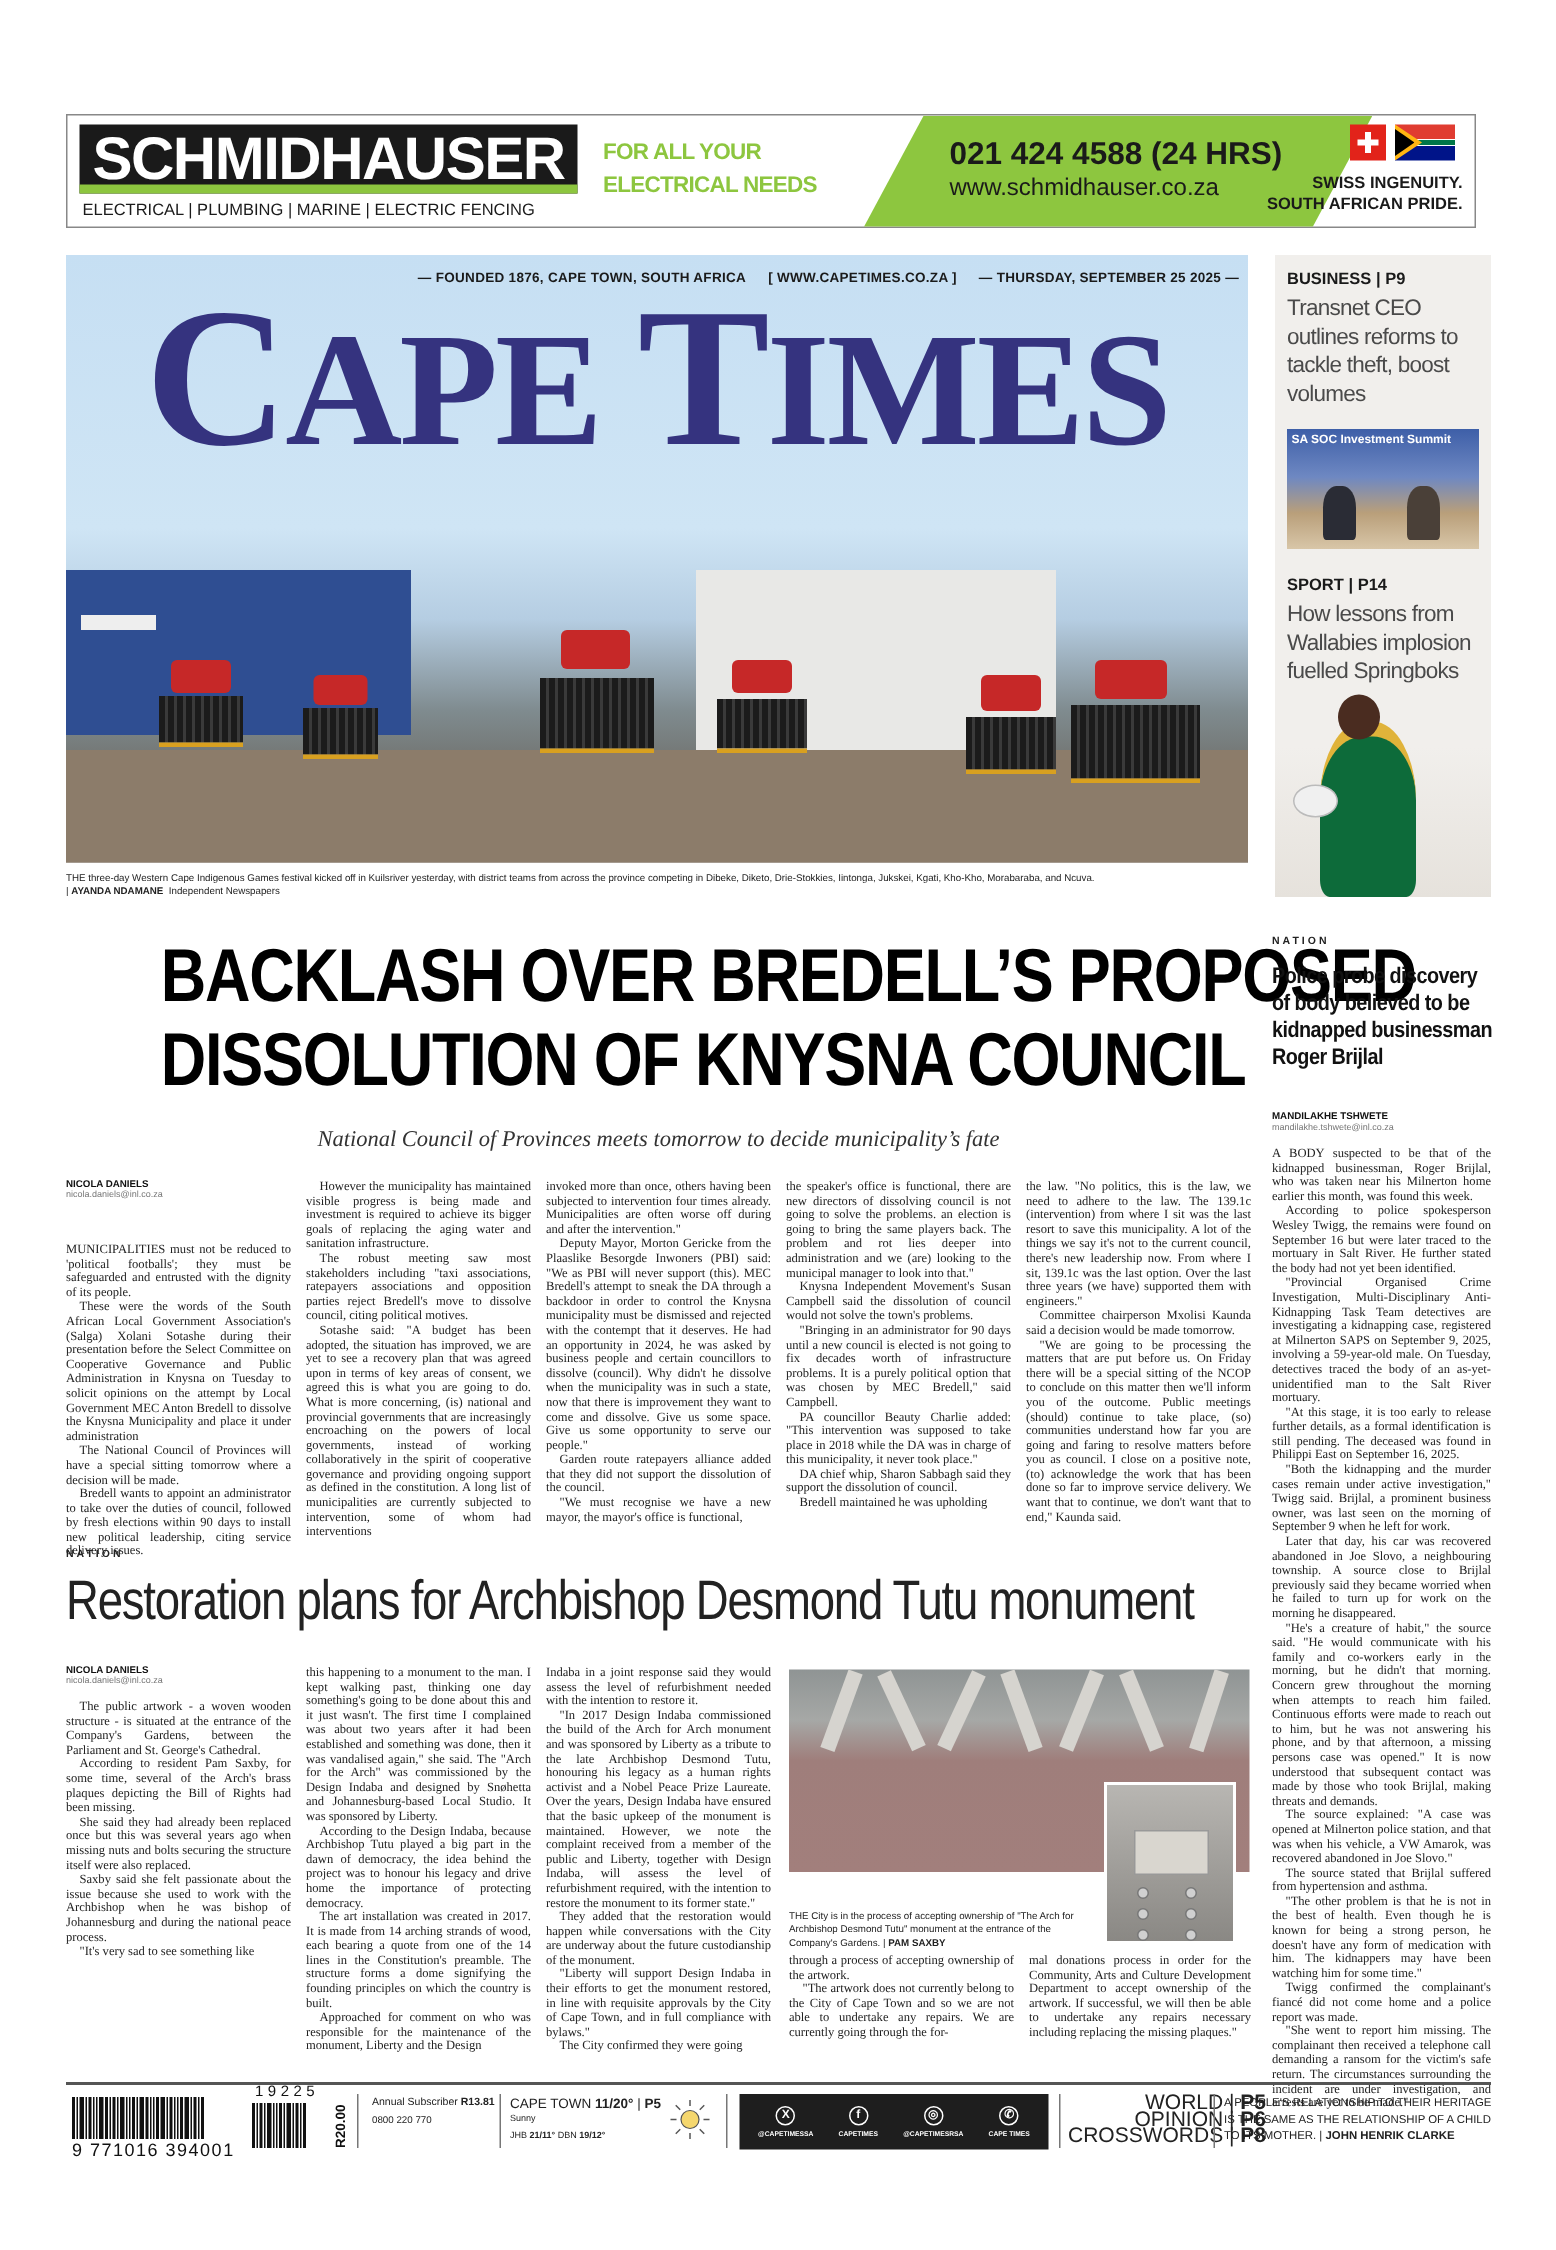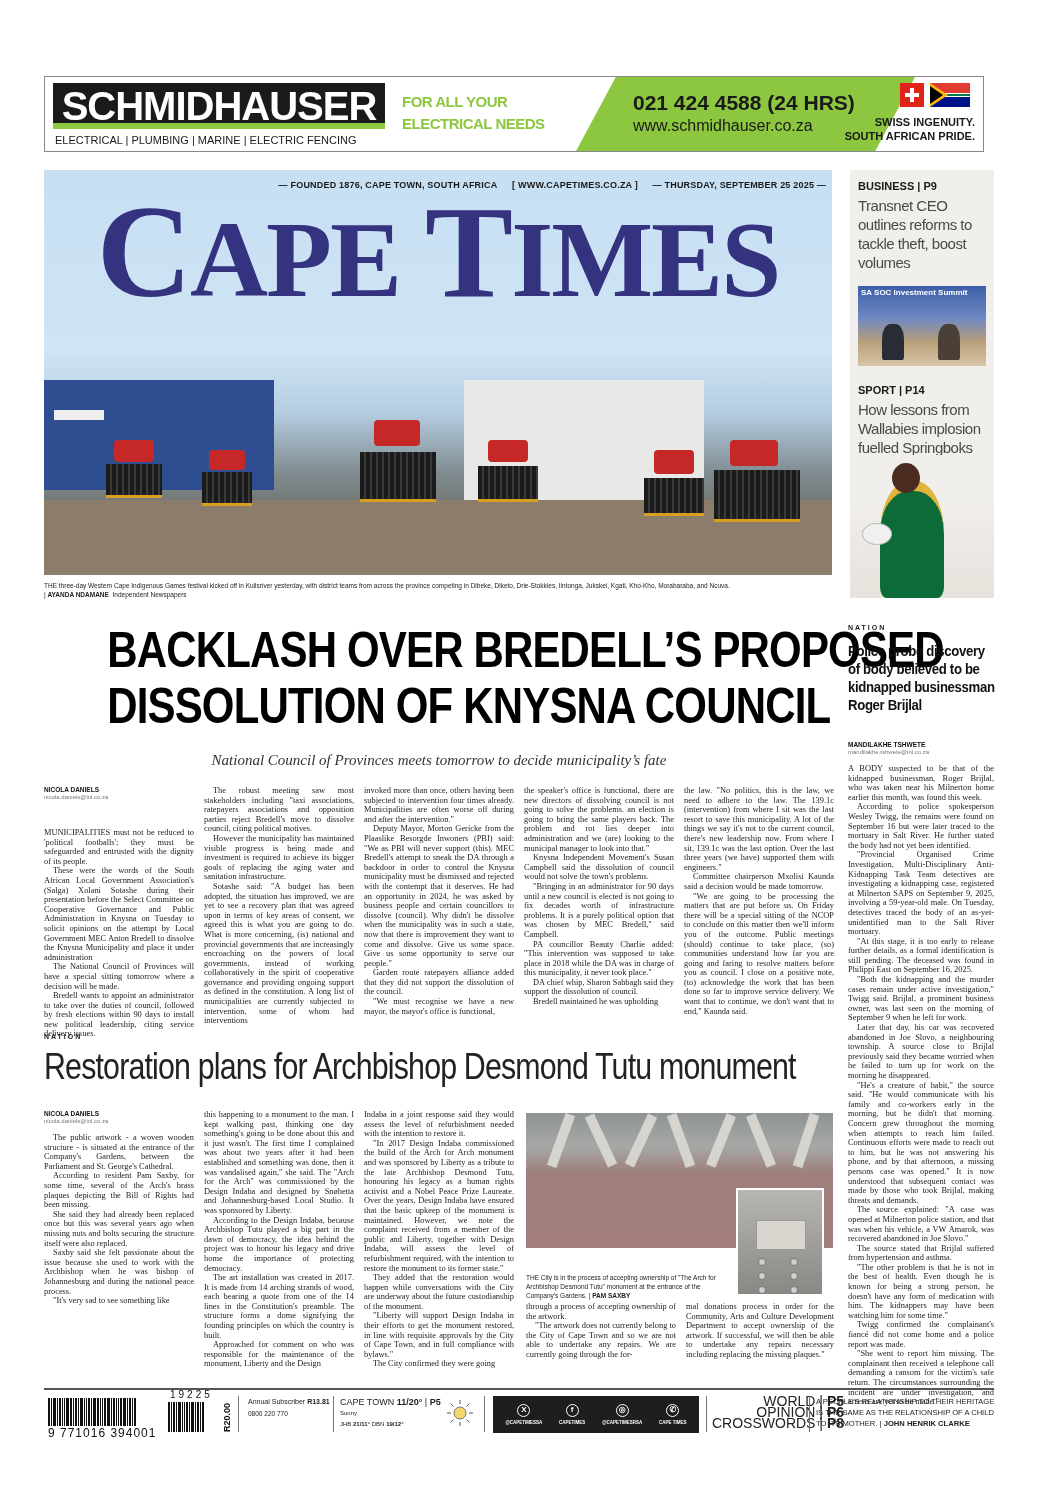--- a/index.html
+++ b/index.html
@@ -180,22 +180,22 @@
   <div class="email">nicola.daniels@inl.co.za</div>
 </div>
 
 <div class="col" style="left:44px;top:808px;width:150px;margin-top:20px;">
   <p class="first">MUNICIPALITIES must not be reduced to 'political footballs'; they must be safeguarded and entrusted with the dignity of its people.</p>
   <p>These were the words of the South African Local Government Association's (Salga) Xolani Sotashe during their presentation before the Select Committee on Cooperative Governance and Public Administration in Knysna on Tuesday to solicit opinions on the attempt by Local Government MEC Anton Bredell to dissolve the Knysna Municipality and place it under administration</p>
   <p>The National Council of Provinces will have a special sitting tomorrow where a decision will be made.</p>
   <p>Bredell wants to appoint an administrator to take over the duties of council, followed by fresh elections within 90 days to install new political leadership, citing service delivery issues.</p>
 </div>
 <div class="col" style="left:204px;top:786px;width:150px;">
+  <p>However the municipality has maintained visible progress is being made and investment is required to achieve its bigger goals of replacing the aging water and sanitation infrastructure.</p>
   <p>The robust meeting saw most stakeholders including "taxi associations, ratepayers associations and opposition parties reject Bredell's move to dissolve council, citing political motives.</p>
-  <p>However the municipality has maintained visible progress is being made and investment is required to achieve its bigger goals of replacing the aging water and sanitation infrastructure.</p>
   <p>Sotashe said: "A budget has been adopted, the situation has improved, we are yet to see a recovery plan that was agreed upon in terms of key areas of consent, we agreed this is what you are going to do. What is more concerning, (is) national and provincial governments that are increasingly encroaching on the powers of local governments, instead of working collaboratively in the spirit of cooperative governance and providing ongoing support as defined in the constitution. A long list of municipalities are currently subjected to intervention, some of whom had interventions</p>
 </div>
 <div class="col" style="left:364px;top:786px;width:150px;">
   <p class="first">invoked more than once, others having been subjected to intervention four times already. Municipalities are often worse off during and after the intervention."</p>
   <p>Deputy Mayor, Morton Gericke from the Plaaslike Besorgde Inwoners (PBI) said: "We as PBI will never support (this). MEC Bredell's attempt to sneak the DA through a backdoor in order to control the Knysna municipality must be dismissed and rejected with the contempt that it deserves. He had an opportunity in 2024, he was asked by business people and certain councillors to dissolve (council). Why didn't he dissolve when the municipality was in such a state, now that there is improvement they want to come and dissolve. Give us some space. Give us some opportunity to serve our people."</p>
   <p>Garden route ratepayers alliance added that they did not support the dissolution of the council.</p>
   <p>"We must recognise we have a new mayor, the mayor's office is functional,</p>
 </div>
 <div class="col" style="left:524px;top:786px;width:150px;">
   <p class="first">the speaker's office is functional, there are new directors of dissolving council is not going to solve the problems. an election is going to bring the same players back. The problem and rot lies deeper into administration and we (are) looking to the municipal manager to look into that."</p>

